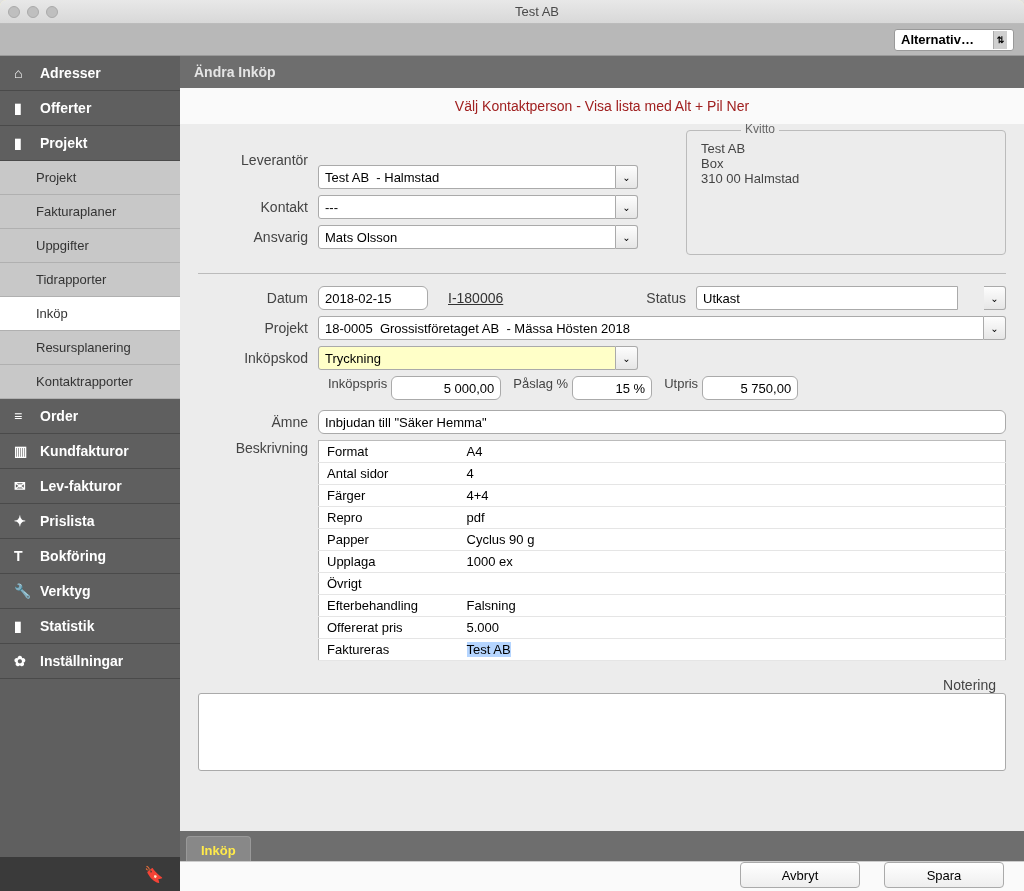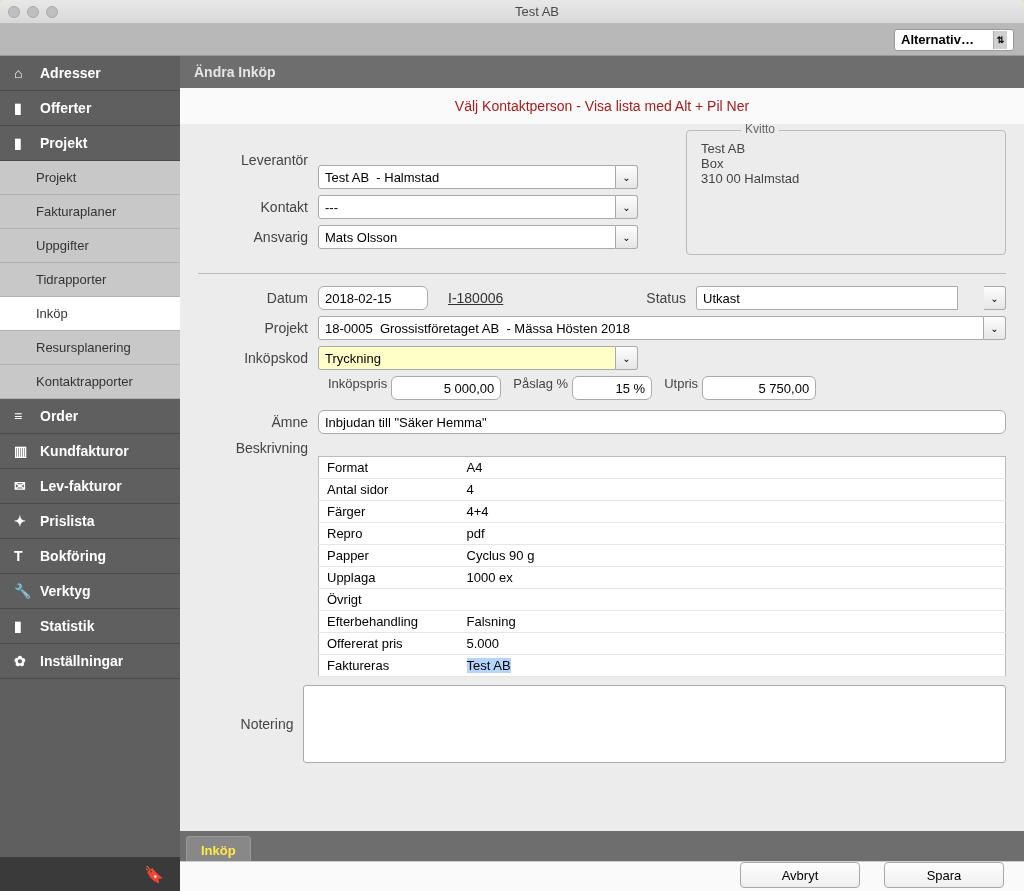--- a/index.html
+++ b/index.html
@@ -34,21 +34,21 @@
 .top-block { display: flex; gap: 20px; }
 .top-left { flex: 1; }
 .kvitto { width: 320px; border: 1px solid #bbb; border-radius: 4px; padding: 10px 14px; font-size: 13px; color: #444; position: relative; }
 .kvitto .legend { position: absolute; top: -9px; left: 10px; background: #ececec; padding: 0 4px; font-size: 12px; color: #666; margin-left: 44px; }
 .hr { border: none; border-top: 1px solid #bbb; margin: 18px 0 12px 0; }
 .text-input { height: 24px; border: 1px solid #aaa; border-radius: 6px; background: #fff; padding: 0 6px; font-size: 13px; }
 .num-input { text-align: right; }
 .price-row { display: flex; gap: 12px; margin-left: 130px; }
 .price-col { display: flex; flex-direction: row; gap: 4px; }
 .price-col .plbl { font-size: 13px; color: #444; }
-.desc-table { width: 100%; border: 1px solid #bbb; border-radius: 3px; background: #fff; font-size: 13px; border-collapse: collapse; margin-top: 16px; }
+.desc-table { width: 100%; border: 1px solid #bbb; border-radius: 3px; background: #fff; font-size: 13px; border-collapse: collapse; }
 .desc-table td { padding: 3px 8px; border-bottom: 1px solid #e5e5e5; }
 .desc-table td:first-child { width: 140px; }
 .sel-text { background: #b5d5ff; }
 .note-area { width: 100%; height: 78px; border: 1px solid #aaa; border-radius: 3px; background: #fff; resize: none; font-size: 13px; padding: 4px; }
 .tabstrip { height: 30px; background: #6e6e6e; display: flex; align-items: flex-end; padding-left: 6px; }
 .tab { background: #888; color: #ffea4a; font-size: 13px; font-weight: bold; padding: 6px 14px 4px 14px; border-radius: 4px 4px 0 0; border: 1px solid #999; border-bottom: none; margin-bottom: -1px; }
 .bottom-bar { height: 30px; background: #fafafa; border-top: 1px solid #ccc; display: flex; align-items: flex-start; justify-content: flex-end; gap: 24px; padding: 0 20px; }
 .btn { width: 120px; height: 26px; border: 1px solid #aaa; border-radius: 4px; background: linear-gradient(#fff,#eee); font-size: 13px; cursor: pointer; }
 .status-row { display: flex; align-items: center; gap: 10px; }
 .status-row .lbl2 { font-size: 14px; color: #444; }
@@ -219,21 +219,21 @@
           <div class="price-col">
             <span class="plbl">Inköpspris</span>
             <input class="text-input num-input" style="width: 110px;" value="5 000,00">
           </div>
           <div class="price-col">
             <span class="plbl">Påslag %</span>
             <input class="text-input num-input" style="width: 80px;" value="15 %">
           </div>
           <div class="price-col">
             <span class="plbl">Utpris</span>
-            <input class="text-input num-input" style="width: 114px;" value="5 750,00">
+            <input class="text-input num-input" style="width: 96px;" value="5 750,00">
           </div>
         </div>
 
         <div class="row" style="margin-top:10px;">
           <div class="lbl">Ämne</div>
           <input class="text-input" style="flex: 1 1 0%;" value="Inbjudan till &quot;Säker Hemma&quot;">
         </div>
 
         <div class="row" style="align-items:flex-start;">
           <div class="lbl">Beskrivning</div>
@@ -278,21 +278,21 @@
                   </tr>
                   <tr>
                     <td>Faktureras</td>
                     <td><span class="sel-text">Test AB</span></td>
                   </tr>
                 </tbody>
             </table>
           </div>
         </div>
 
-        <div class="row" style="align-items:center; margin-top:8px;">
+        <div class="row" style="align-items:flex-end; margin-top:16px;flex-direction:column;">
           <div class="lbl">Notering</div>
           <textarea class="note-area" style=""></textarea>
         </div>
       </div>
 
       <div class="tabstrip">
         <div class="tab">Inköp</div>
       </div>
 
       <div class="bottom-bar">

